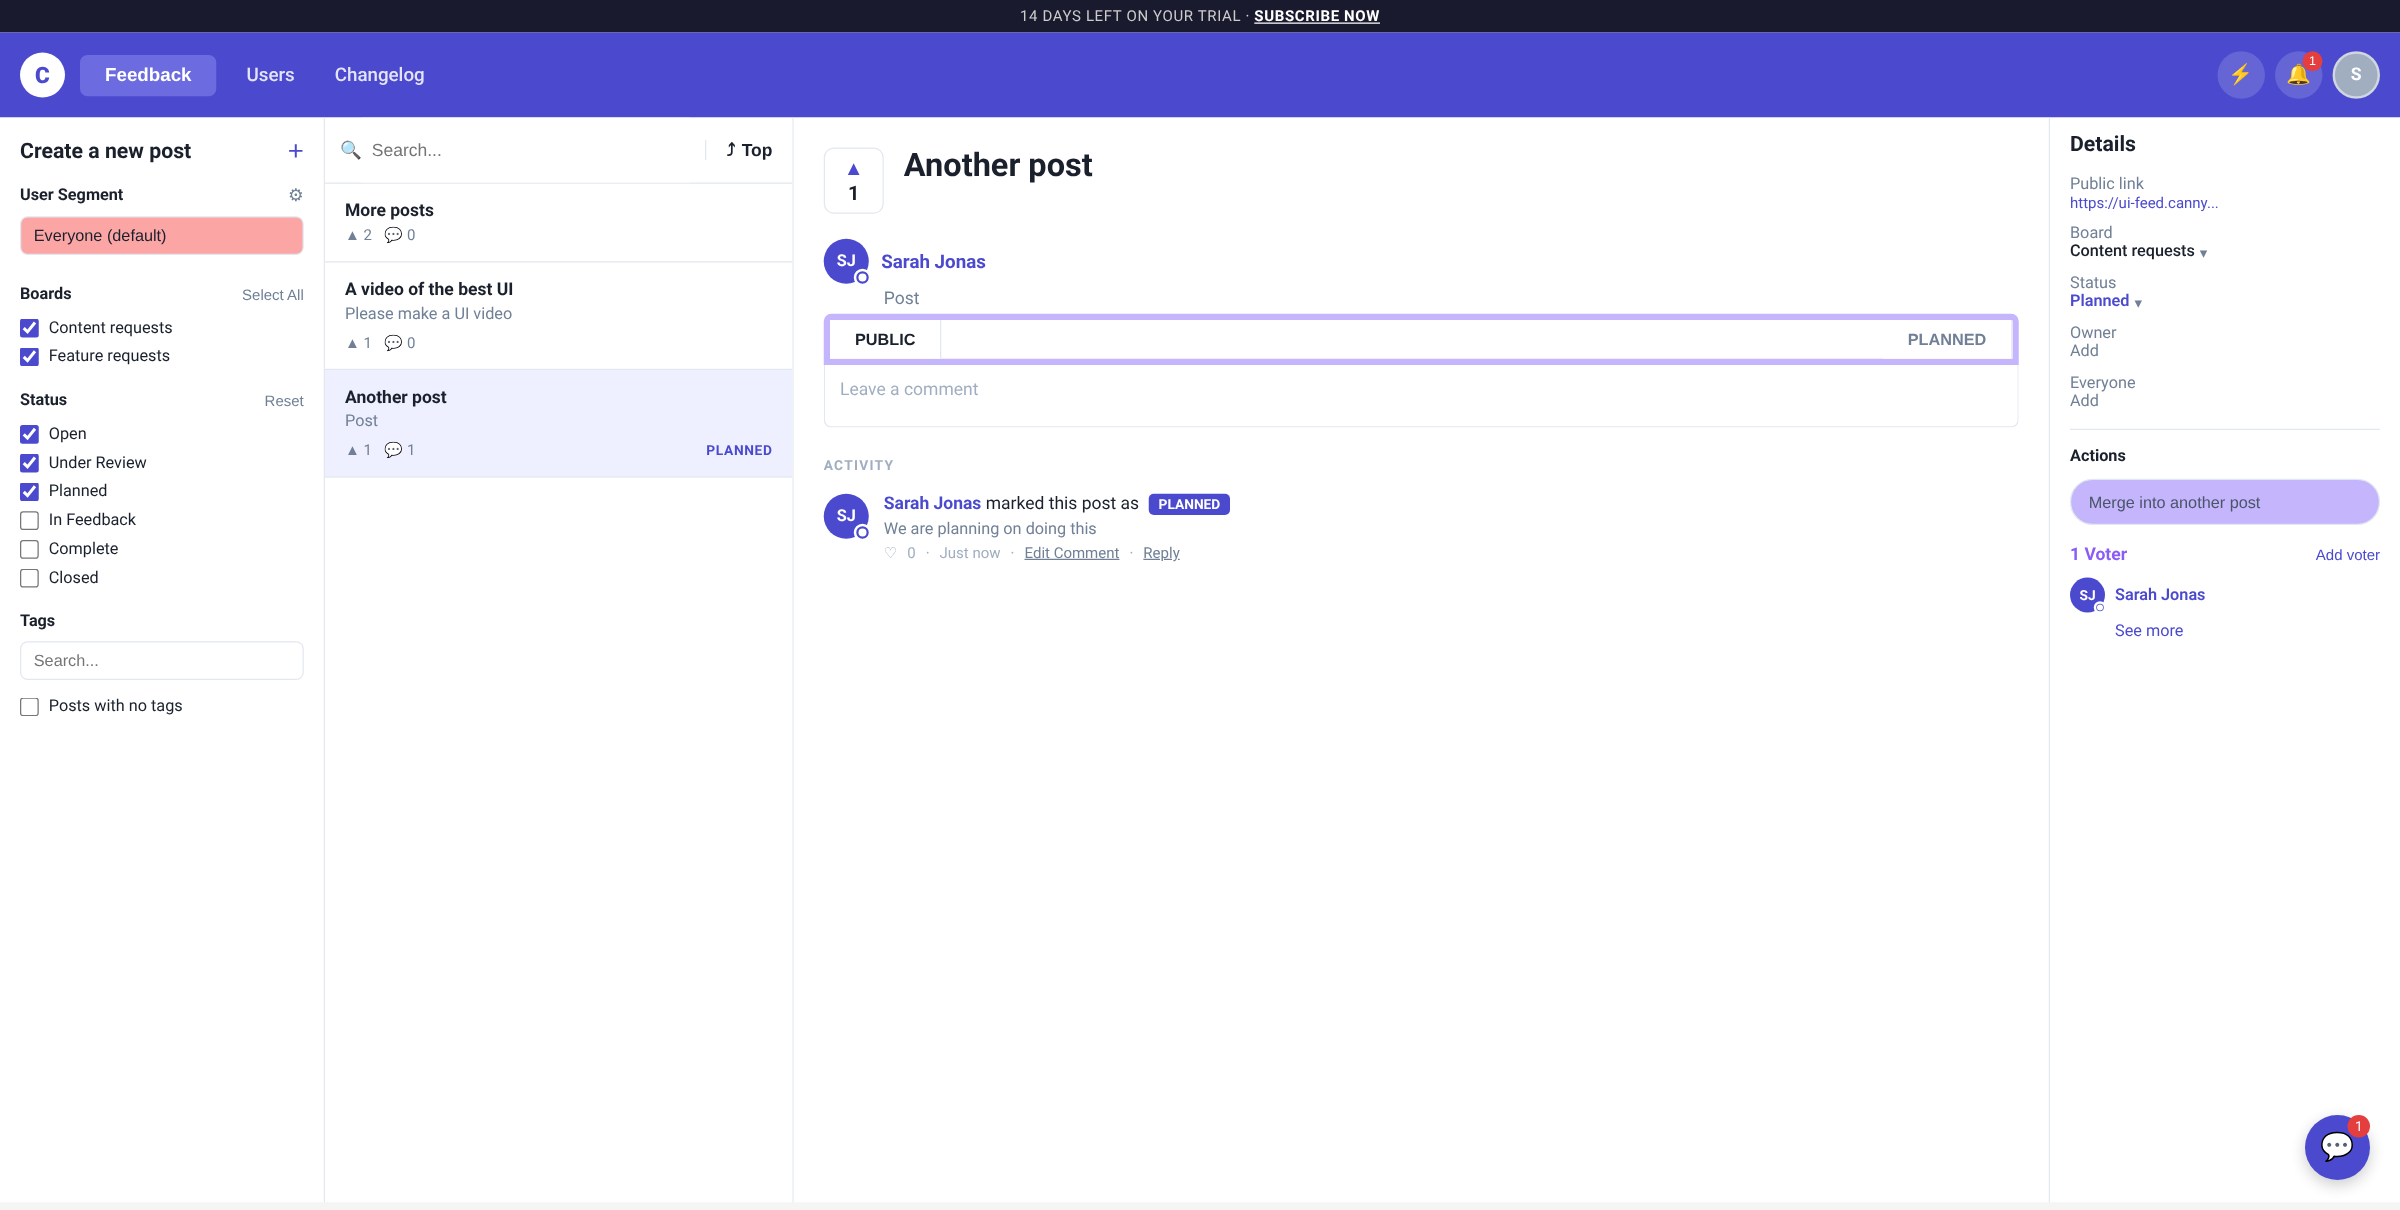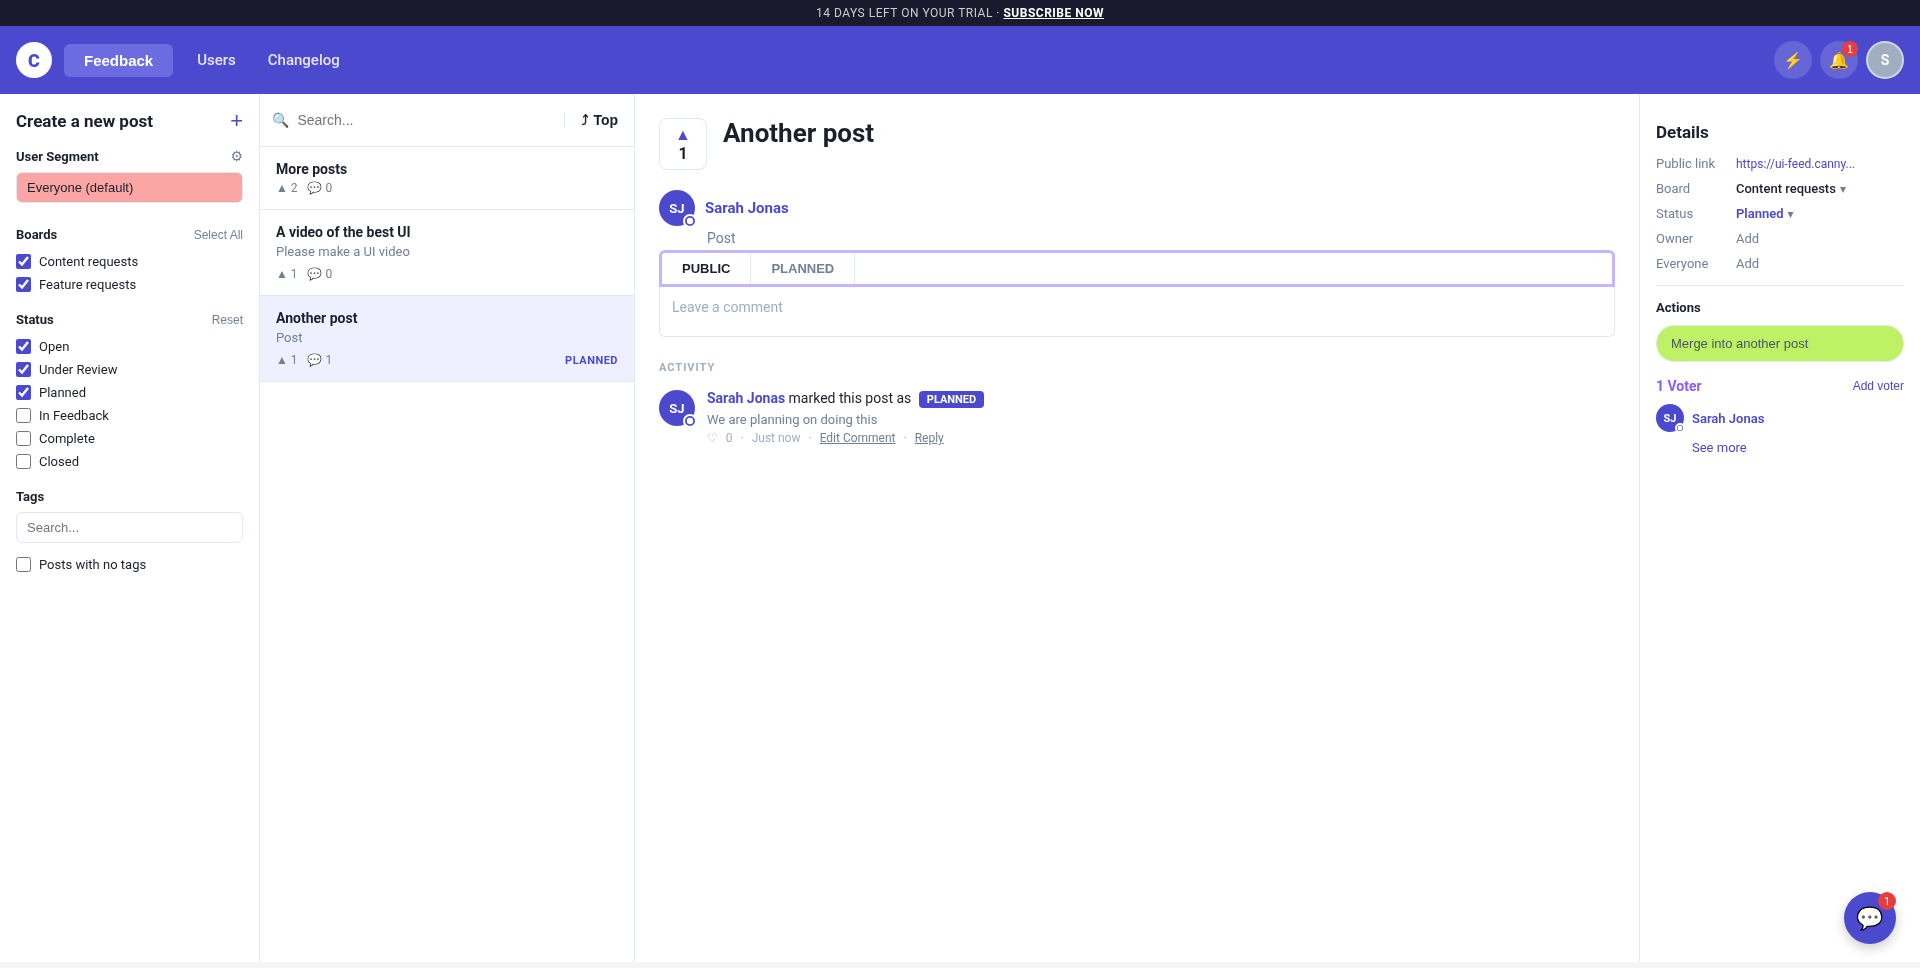--- a/index.html
+++ b/index.html
@@ -335,24 +335,25 @@
       margin-left: 48px;
       font-size: 13px;
       color: #718096;
       margin-bottom: 20px;
     }
     .post-time-row a { color: #718096; text-decoration: underline; cursor: pointer; }
 
     
     .comment-tabs {
       display: flex;
-      border: 3px solid #c4b5fd;
+      border: 5px solid #c4b5fd;
       border-radius: 6px 6px 0 0;
       overflow: hidden;
       margin-bottom: 0;
+      justify-content: space-between;
     }
     .comment-tab {
       padding: 8px 20px;
       font-size: 13px;
       font-weight: 600;
       color: #718096;
       cursor: pointer;
       background: white;
       border: none;
       border-right: 1px solid #e2e8f0;
@@ -420,35 +421,35 @@
       font-size: 12px;
       color: #a0aec0;
     }
     .activity-meta a { color: #718096; text-decoration: underline; cursor: pointer; }
     .heart-icon { color: #a0aec0; }
 
     
     .right-sidebar {
       width: 280px;
       background: white;
-      padding: 28px 16px;
+      padding: 12px 16px;
       overflow-y: auto;
       flex-shrink: 0;
     }
     .details-title {
       font-size: 17px;
       font-weight: 700;
       color: #1a202c;
       margin-bottom: 14px;
     }
     .detail-row {
       display: flex;
-      align-items: center;
       margin-bottom: 10px;
       font-size: 13px;
+      flex-direction: column;
     }
     .detail-label {
       color: #718096;
       width: 80px;
       flex-shrink: 0;
     }
     .detail-value {
       color: #1a202c;
       font-weight: 500;
     }
@@ -479,21 +480,21 @@
 
     .actions-title {
       font-size: 13px;
       font-weight: 700;
       color: #1a202c;
       margin-bottom: 10px;
     }
     .merge-btn {
       width: 100%;
       padding: 10px 14px;
-      background: #bef264;
+      background: #c4b5fd;
       border: 1px solid #e2e8f0;
       border-radius: 18px;
       font-size: 13px;
       color: #4a5568;
       cursor: pointer;
       text-align: left;
     }
 
     .voters-header {
       display: flex;

